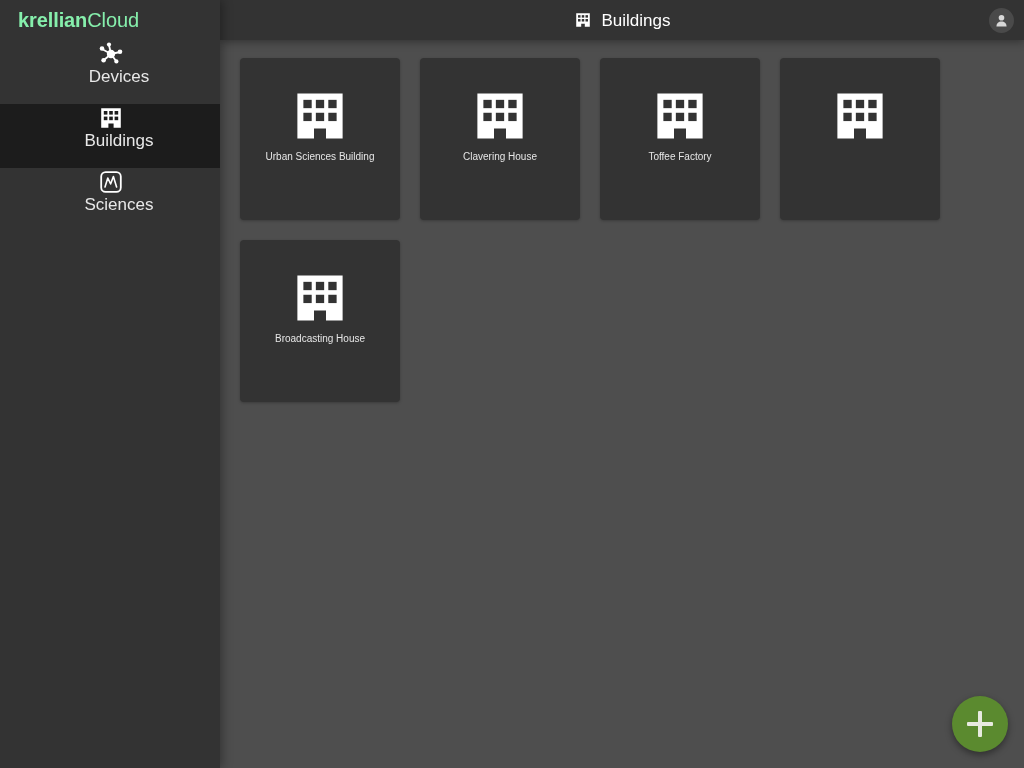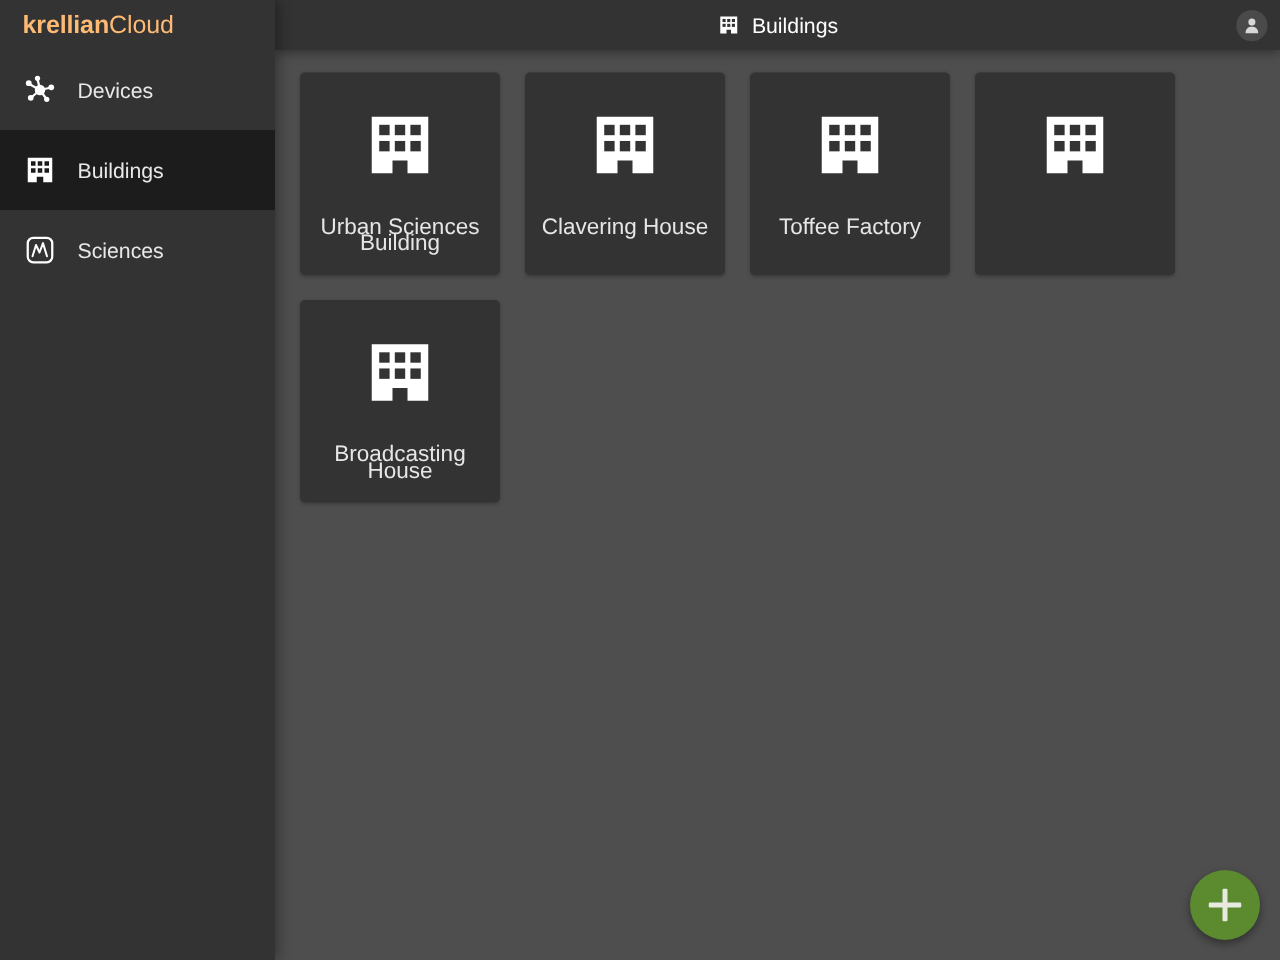--- a/index.html
+++ b/index.html
@@ -30,35 +30,36 @@
     z-index: 3;
     box-shadow: 2px 0 10px rgba(0,0,0,0.35);
   }
 
   #brand {
     height: 40px;
     display: flex;
     align-items: center;
     padding-left: 18px;
     font-size: 20px;
-    color: #fdba74;
+    color: #86efac;
     letter-spacing: -0.1px;
     white-space: nowrap;
   }
   #brand .brand-strong { font-weight: 700; }
   #brand .brand-light  { font-weight: 400; }
 
   .nav-item {
     height: 64px;
     display: flex;
     align-items: center;
     padding-left: 18px;
     color: #e8e8e8;
     font-size: 17px;
     cursor: pointer;
+    flex-direction: column;
   }
   .nav-item.active {
     background: #1c1c1c;
   }
   .nav-icon {
     width: 28px;
     height: 28px;
     flex: 0 0 28px;
     display: flex;
     align-items: center;
@@ -136,25 +137,25 @@
     cursor: pointer;
     padding-top: 28px;
     box-shadow: 0 1px 3px rgba(0,0,0,0.25);
   }
   .card-icon {
     width: 60px;
     height: 60px;
     display: block;
   }
   .card-label {
-    margin-top: 29px;
+    margin-top: 4px;
     width: 150px;
     text-align: center;
     color: #e6e6e6;
-    font-size: 18px;
+    font-size: 10px;
     line-height: 13px;
     font-weight: 400;
   }
 
   
   #fab {
     position: absolute;
     right: 16px;
     bottom: 16px;
     width: 56px;

